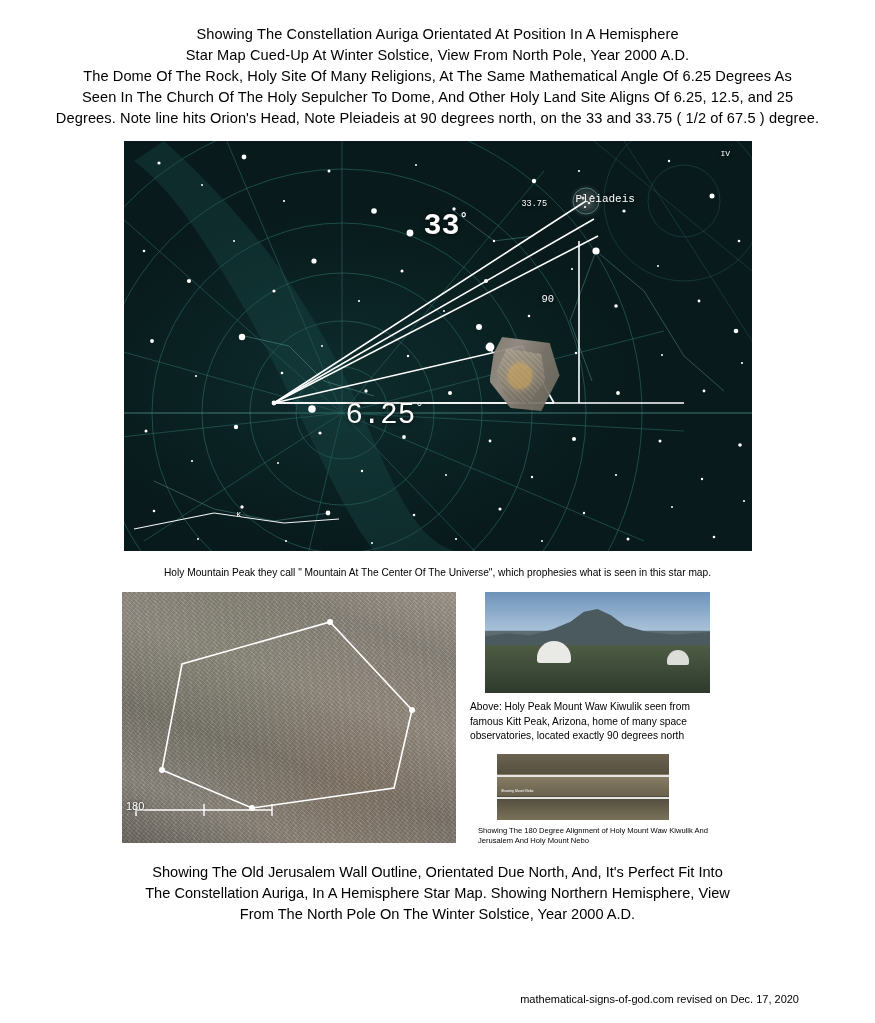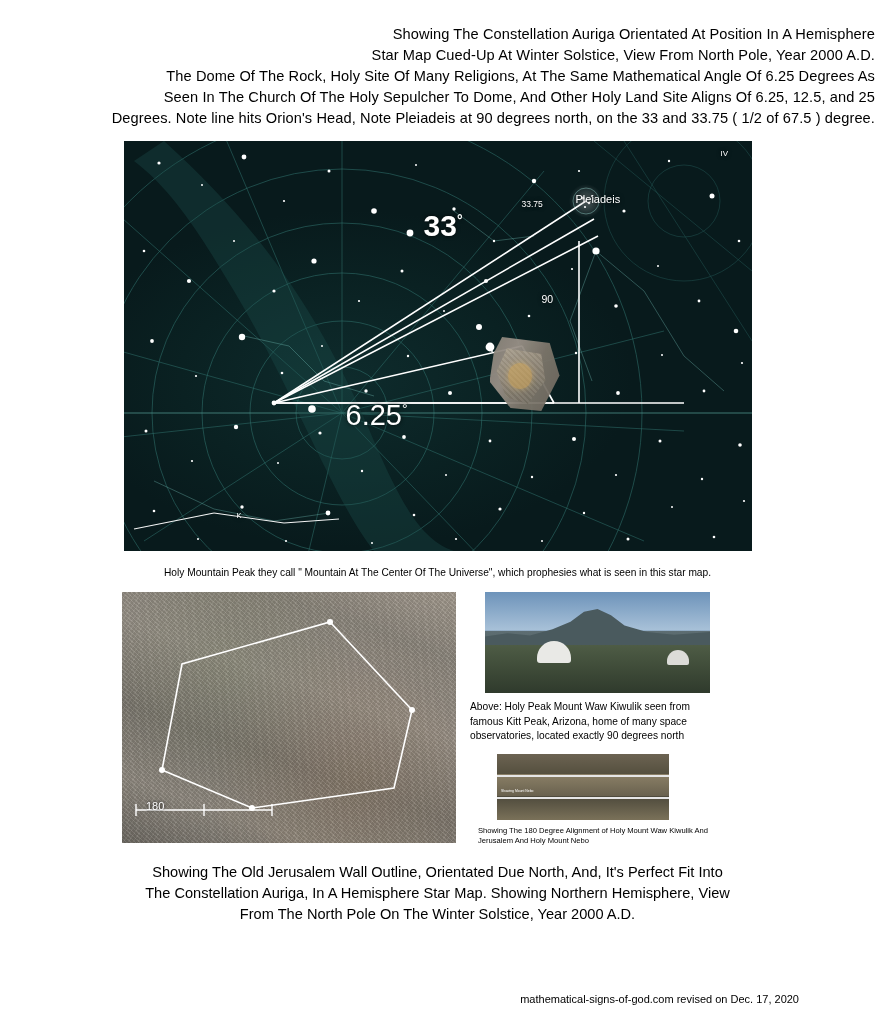--- a/index.html
+++ b/index.html
@@ -17,21 +17,21 @@
   }
   .page {
     width: 875px;
     height: 1023px;
     position: relative;
   }
 
   
   .header {
     padding-top: 24px;
-    text-align: right;
+    text-align: center;
   }
   .header .line {
     font-size: 14.6px;
     line-height: 21px;
     letter-spacing: 0.1px;
     white-space: nowrap;
   }
 
   
   .starmap-wrap {
@@ -45,21 +45,21 @@
     inset: 0;
     background:
       radial-gradient(ellipse 60% 55% at 36% 58%, #0e2b2c 0%, #0a2122 45%, #081a1c 75%),
       linear-gradient(160deg, #0b2326 0%, #091c1f 50%, #0a2023 100%);
     overflow: hidden;
   }
   .starmap svg { position: absolute; inset: 0; }
   .sm-label {
     position: absolute;
     color: #ffffff;
-    font-family: Liberation Sans, sans-serif;
+    font-family: Liberation Mono, monospace;
     text-shadow: 0 0 4px rgba(0,0,0,0.8);
   }
   .lbl-33 { left: 300px; top: 68px; font-size: 30px; font-weight: 600; }
   .lbl-33 sup { font-size: 14px; vertical-align: super; }
   .lbl-3375 { left: 398px; top: 58px; font-size: 8.5px; }
   .lbl-90 { left: 418px; top: 152px; font-size: 10.5px; }
   .lbl-625 { left: 222px; top: 258px; font-size: 29px; font-weight: 500; }
   .lbl-625 sup { font-size: 14px; vertical-align: super; }
   .lbl-pleiadeis { left: 452px; top: 52px; font-size: 11px; }
   .lbl-k { left: 113px; top: 370px; font-size: 7.5px; }
@@ -130,21 +130,21 @@
     background-image:
       repeating-linear-gradient(42deg, rgba(255,255,255,0.08) 0 1px, rgba(0,0,0,0.07) 1px 3px),
       repeating-linear-gradient(125deg, rgba(255,255,255,0.05) 0 1px, rgba(0,0,0,0.06) 1px 4px),
       radial-gradient(circle at 30% 30%, rgba(120,130,100,0.35), transparent 45%),
       radial-gradient(circle at 70% 75%, rgba(150,120,90,0.35), transparent 50%);
     opacity: 0.9;
   }
   .aerial svg { position: absolute; inset: 0; }
   .lbl-180 {
     position: absolute;
-    left: 24px;
+    left: 4px;
     top: 208px;
     color: #ffffff;
     font-size: 11px;
     font-family: "Liberation Sans", sans-serif;
     text-shadow: 0 0 3px rgba(0,0,0,0.9);
   }
 
   .peak-photo {
     position: absolute;
     left: 485px;

